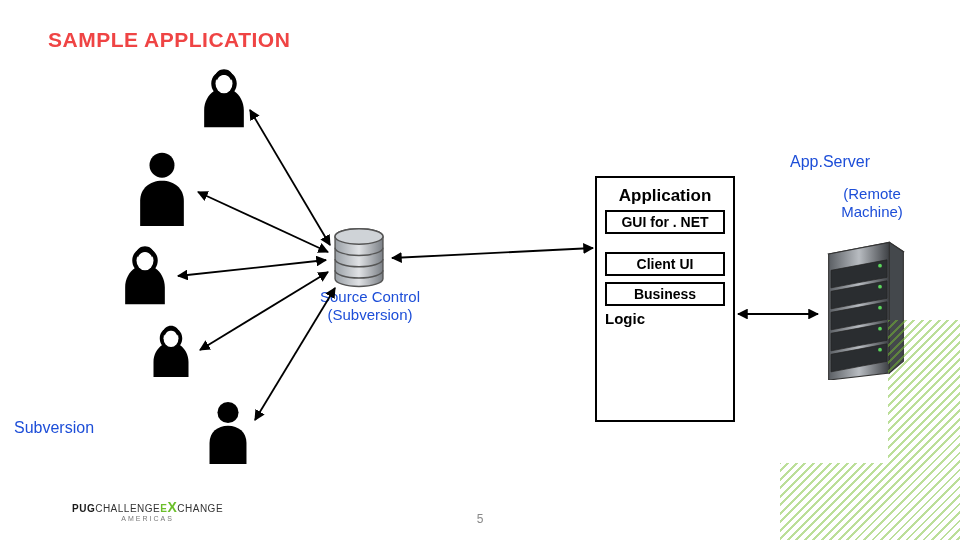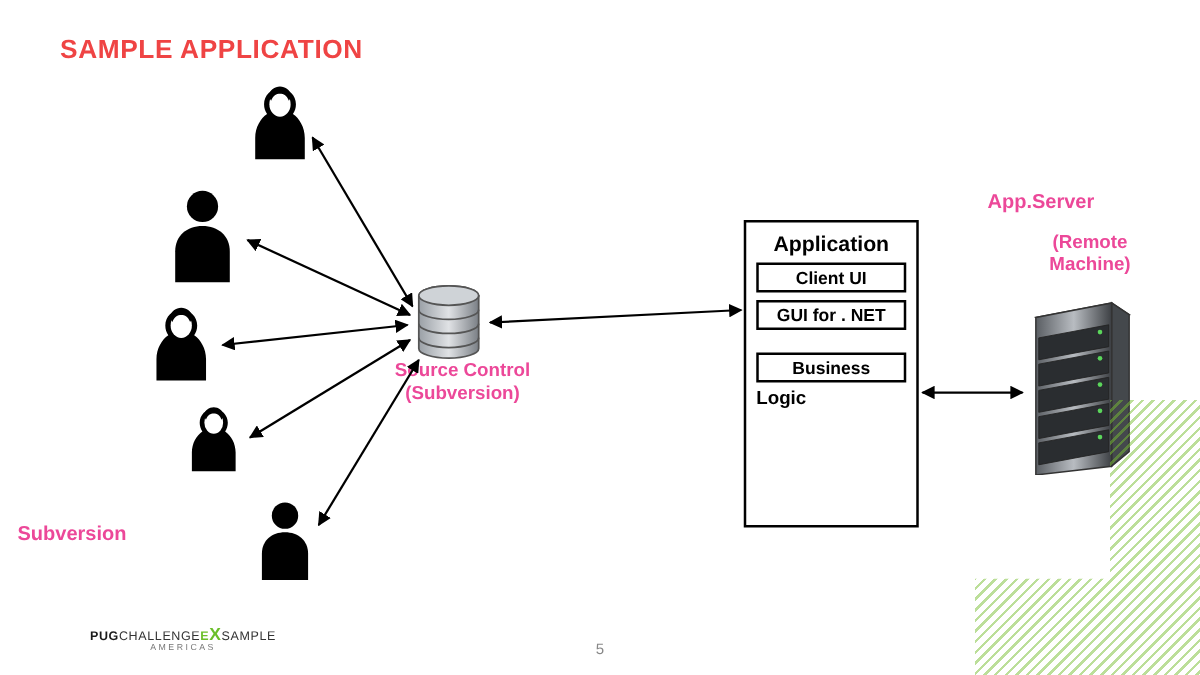--- a/index.html
+++ b/index.html
@@ -33,22 +33,22 @@
     position: absolute;
     width: 58px;
     height: 62px;
   }
   .db svg { width: 100%; height: 100%; }
 
   
   .label {
     position: absolute;
     font-size: 15px;
-    font-weight: bold;
-    color: #ec4899;
+    font-weight: normal;
+    color: #1d4ed8;
     text-align: center;
     line-height: 1.2;
   }
 
   
   .app-box {
     position: absolute;
     border: 2px solid #000;
     background: #fff;
   }
@@ -198,22 +198,22 @@
 
 <div class="label" style="left:790px; top:152px; font-size:16px;">App.Server</div>
 
 <div class="label" style="left:832px; top:185px; width:80px; font-size:15px;">
   <span>(Remote</span><br>
   <span>Machine)</span>
 </div>
 
 <div class="app-box" style="left:595px; top:176px; width:140px; height:246px; padding:4px 8px 8px 8px;">
   <div class="app-title">Application</div>
+  <div class="inner" style="margin-bottom:18px;">GUI for . NET</div>
   <div class="inner" style="margin-bottom:6px;">Client UI</div>
-  <div class="inner" style="margin-bottom:18px;">GUI for . NET</div>
   <div class="inner" style="margin-bottom:4px;">Business</div>
   <div style="font-size:15px; font-weight:bold; text-align:left;">Logic</div>
 </div>
 
 <div class="server" style="left:818px; top:240px;">
   <svg width="96" height="140" viewBox="0 0 80 120">
     <defs>
       <linearGradient id="sg" x1="0" x2="1">
         <stop offset="0" stop-color="#5a5e63"></stop>
         <stop offset="0.5" stop-color="#b8bcc1"></stop>
@@ -266,16 +266,16 @@
 
   <line x1="738" y1="314" x2="818" y2="314" stroke="#000" stroke-width="1.8" marker-start="url(#arrow)" marker-end="url(#arrow)"></line>
 </svg>
 
 <div class="hatch"></div>
 
 <div class="pagenum">5</div>
 
 <div class="footer-logo">
   <div class="l1">
-    <b>PUG</b><span style="color:#333;">CHALLENGE</span><span class="grn">E</span><span class="x">X</span><span style="color:#333;">SAMPLE</span>
+    <b>PUG</b><span style="color:#333;">CHALLENGE</span><span class="grn">E</span><span class="x">X</span><span style="color:#333;">CHANGE</span>
   </div>
   <div class="l2">AMERICAS</div>
 </div>
 
 </body></html>

